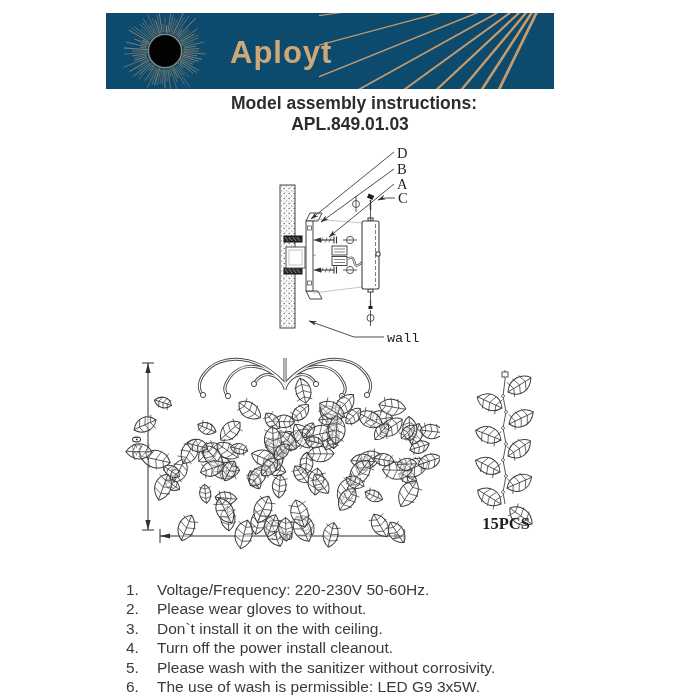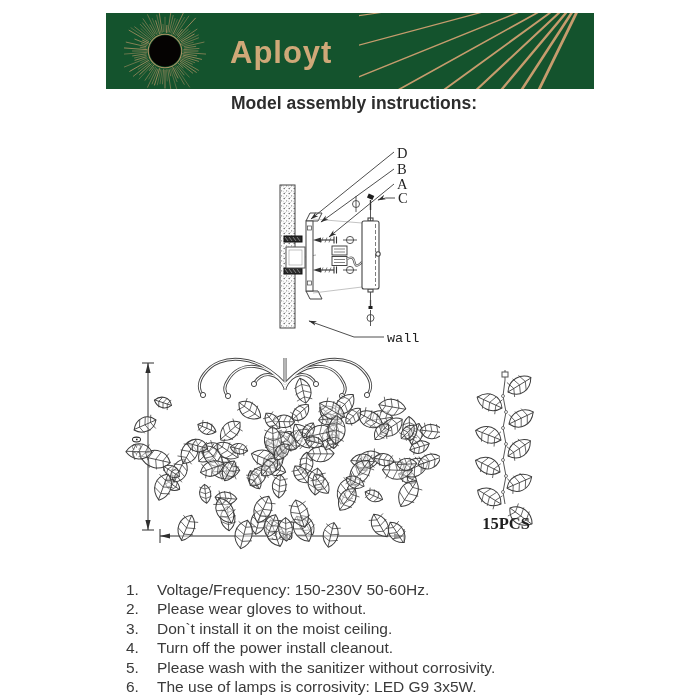--- a/index.html
+++ b/index.html
@@ -3,22 +3,22 @@
 <meta charset="utf-8">
 <style>
   * { margin:0; padding:0; box-sizing:border-box; }
   html,body { background:#ffffff; }
   .page {
     position:relative; width:700px; height:700px; background:#fff;
     font-family:"Liberation Sans", sans-serif; overflow:hidden;
   }
   
   .banner {
-    position:absolute; left:106px; top:13px; width:488px; height:76px;
-    background:#14532d; overflow:hidden;
+    position:absolute; left:106px; top:13px; width:448px; height:76px;
+    background:#0c4a6e; overflow:hidden;
   }
   .sunburst { position:absolute; left:18px; top:-3px; }
   .wordmark {
     position:absolute; left:124px; top:22px;
     font-size:31px; font-weight:600; letter-spacing:1px; color:#cfa878;
   }
   .corner-rays { position:absolute; right:0; top:0; }
   
   .heading { position:absolute; left:0; top:93px; width:700px; text-align:center; color:#2d2d2d; }
   .heading .line1 { font-size:17.5px; font-weight:600; line-height:21px;padding-left:8px; }
@@ -138,20 +138,21 @@
         <line x1="207.72949016875157" y1="-12.366442431225803" x2="-34.97560814373264" y2="163.96913325651616" stroke="#c69c6d" stroke-width="1.92" stroke-linecap="round"></line>
         <line x1="205.76140878581813" y1="-15.455711392609885" x2="-56.624503356000616" y2="129.98717468129126" stroke="#c69c6d" stroke-width="1.70" stroke-linecap="round"></line>
         <line x1="204.1844843629964" y1="-18.761802197522634" x2="-73.97067200703981" y2="93.62017582725103" stroke="#c69c6d" stroke-width="1.48" stroke-linecap="round"></line>
         <line x1="203.02222521132796" y1="-22.23542864692437" x2="-86.75552267539251" y2="55.410284883831935" stroke="#c69c6d" stroke-width="1.26" stroke-linecap="round"></line>
         <line x1="202.2919579377529" y1="-25.82480697119803" x2="-94.78846268471818" y2="15.927123316821692" stroke="#c69c6d" stroke-width="1.04" stroke-linecap="round"></line>
       </svg>
   </div>
 
   <div class="heading">
     <div class="line1">Model assembly instructions:</div>
+    <div class="line2">APL.849.01.03</div>
   </div>
 
   <svg class="diagram-svg" width="225" height="210" viewBox="0 0 225 210">
     <defs>
       <pattern id="stip" patternUnits="userSpaceOnUse" width="5" height="5">
         <rect width="5" height="5" fill="#fdfdfd"></rect>
         <circle cx="1.2" cy="1.5" r="0.7" fill="#5a5a5a"></circle>
         <circle cx="3.6" cy="3.8" r="0.6" fill="#7a7a7a"></circle>
         <circle cx="2.6" cy="0.6" r="0.4" fill="#8a8a8a"></circle>
         <circle cx="0.6" cy="4.2" r="0.4" fill="#8a8a8a"></circle>
@@ -1399,37 +1400,37 @@
           <line x1="20.25" y1="-1.2149999999999999" x2="17.01" y2="-9.719999999999999" stroke="#3c3c3c" stroke-width="0.7"></line>
           <line x1="20.25" y1="-1.2149999999999999" x2="17.01" y2="6.723" stroke="#3c3c3c" stroke-width="0.7"></line>
         </g>
       </g>
     <text class="cad-serif" x="58" y="161" font-size="16.5" font-weight="bold" fill="#1f1f1f" text-anchor="middle">15PCS</text>
   </svg>
 
   <div class="inst-list">
     <div class="inst-row">
       <span class="num">1.</span>
-      <span class="txt">Voltage/Frequency: 150-230V 50-60Hz.</span>
+      <span class="txt">Voltage/Frequency: 220-230V 50-60Hz.</span>
     </div>
     <div class="inst-row">
       <span class="num">2.</span>
       <span class="txt">Please wear gloves to without.</span>
     </div>
     <div class="inst-row">
       <span class="num">3.</span>
-      <span class="txt">Don`t install it on the moist ceiling.</span>
+      <span class="txt">Don`t install it on the with ceiling.</span>
     </div>
     <div class="inst-row">
       <span class="num">4.</span>
       <span class="txt">Turn off the power install cleanout.</span>
     </div>
     <div class="inst-row">
       <span class="num">5.</span>
       <span class="txt">Please wash with the sanitizer without corrosivity.</span>
     </div>
     <div class="inst-row">
       <span class="num">6.</span>
-      <span class="txt">The use of lamps is corrosivity: LED G9 3x5W.</span>
+      <span class="txt">The use of wash is permissible: LED G9 3x5W.</span>
     </div>
   </div>
 
 </div>
 
 </body></html>

